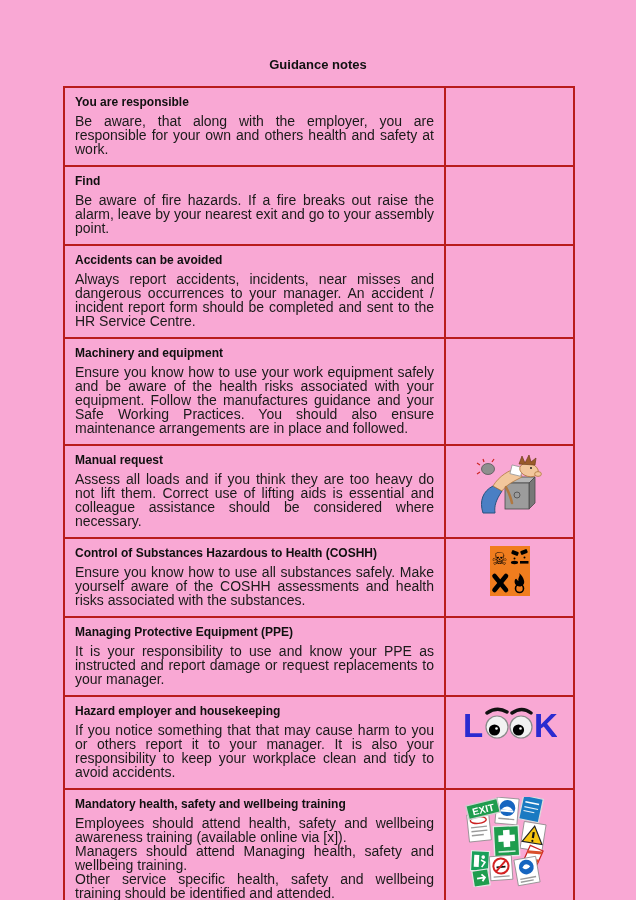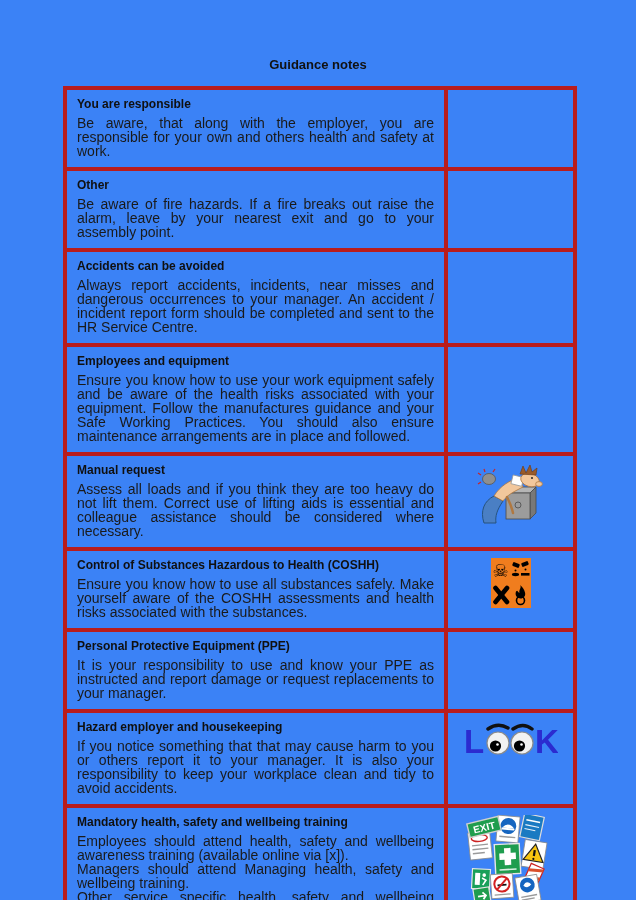--- a/index.html
+++ b/index.html
@@ -1,30 +1,30 @@
 <!DOCTYPE html>
 <html><head>
 <meta charset="utf-8">
 <style>
   html,body{margin:0;padding:0;background:#ffffff;}
   .page{
-    width:636px;height:900px;background:#3b82f6;position:relative;
+    width:636px;height:900px;background:#f9a8d4;position:relative;
     font-family:"Liberation Sans","DejaVu Sans",sans-serif;color:#141414;
     overflow:hidden;
   }
   .doc-title{
     padding-top:57px;text-align:center;font-size:13px;font-weight:bold;
     margin:0 0 0 0;color:#111;
   }
   table.guidance{
     border-collapse:collapse;table-layout:fixed;
     width:510px;margin:14px 0 0 63px;
   }
   table.guidance td{
-    border:4px solid #b91c1c;vertical-align:top;box-sizing:border-box;
+    border:2px solid #b91c1c;vertical-align:top;box-sizing:border-box;
     padding:7px 10px 9px 10px;
   }
   td.cell-text{width:381px;}
   td.cell-icon{width:129px;vertical-align:middle;text-align:center;padding:4px;}
   .row-title{font-size:12px;font-weight:bold;margin:0 0 5px 0;color:#101010;}
   .row-body{
     font-size:14px;line-height:14px;text-align:justify;color:#1a1a1a;
     white-space:pre-line;
   }
   tr.r1 td{height:62px;} tr.r2 td{height:63px;} tr.r3 td{height:52px;}
@@ -46,38 +46,38 @@
       <tr class="r1">
         <td class="cell-text">
           <div class="row-title">You are responsible</div>
           <div class="row-body">Be aware, that along with the employer, you are responsible for your own and others health and safety at work.</div>
         </td>
         <td class="cell-icon"></td>
       </tr>
 
       <tr class="r2">
         <td class="cell-text">
-          <div class="row-title">Other</div>
+          <div class="row-title">Find</div>
           <div class="row-body">Be aware of fire hazards. If a fire breaks out raise the alarm, leave by your nearest exit and go to your assembly point.</div>
         </td>
         <td class="cell-icon"></td>
       </tr>
 
 
       <tr class="r4">
         <td class="cell-text">
           <div class="row-title">Accidents can be avoided</div>
           <div class="row-body">Always report accidents, incidents, near misses and dangerous occurrences to your manager. An accident / incident report form should be completed and sent to the HR Service Centre.</div>
         </td>
         <td class="cell-icon"></td>
       </tr>
 
       <tr class="r5">
         <td class="cell-text">
-          <div class="row-title">Employees and equipment</div>
+          <div class="row-title">Machinery and equipment</div>
           <div class="row-body">Ensure you know how to use your work equipment safely and be aware of the health risks associated with your equipment. Follow the manufactures guidance and your Safe Working Practices. You should also ensure maintenance arrangements are in place and followed.</div>
         </td>
         <td class="cell-icon"></td>
       </tr>
 
       <tr class="r6">
         <td class="cell-text">
           <div class="row-title">Manual request</div>
           <div class="row-body">Assess all loads and if you think they are too heavy do not lift them. Correct use of lifting aids is essential and colleague assistance should be considered where necessary.</div>
         </td>
@@ -142,21 +142,21 @@
             <g>
               <path d="M29,27 C31,30 27.5,31.5 28.5,35 C26,34 27,31.5 25,33.5 C23.5,37.5 26.5,40.5 29.5,40.5 C32.5,40.5 35,38 34,34.5 C33,31 32,29.5 29,27 Z" fill="#000000"></path>
               <circle cx="29.5" cy="42.5" r="4" fill="none" stroke="#000000" stroke-width="1.6"></circle>
             </g>
           </svg>
         </td>
       </tr>
 
       <tr class="r8">
         <td class="cell-text">
-          <div class="row-title">Personal Protective Equipment (PPE)</div>
+          <div class="row-title">Managing Protective Equipment (PPE)</div>
           <div class="row-body">It is your responsibility to use and know your PPE as instructed and report damage or request replacements to your manager.</div>
         </td>
         <td class="cell-icon"></td>
       </tr>
 
       <tr class="r9">
         <td class="cell-text">
           <div class="row-title">Hazard employer and housekeeping</div>
           <div class="row-body">If you notice something that that may cause harm to you or others report it to your manager. It is also your responsibility to keep your workplace clean and tidy to avoid accidents.</div>
         </td>

